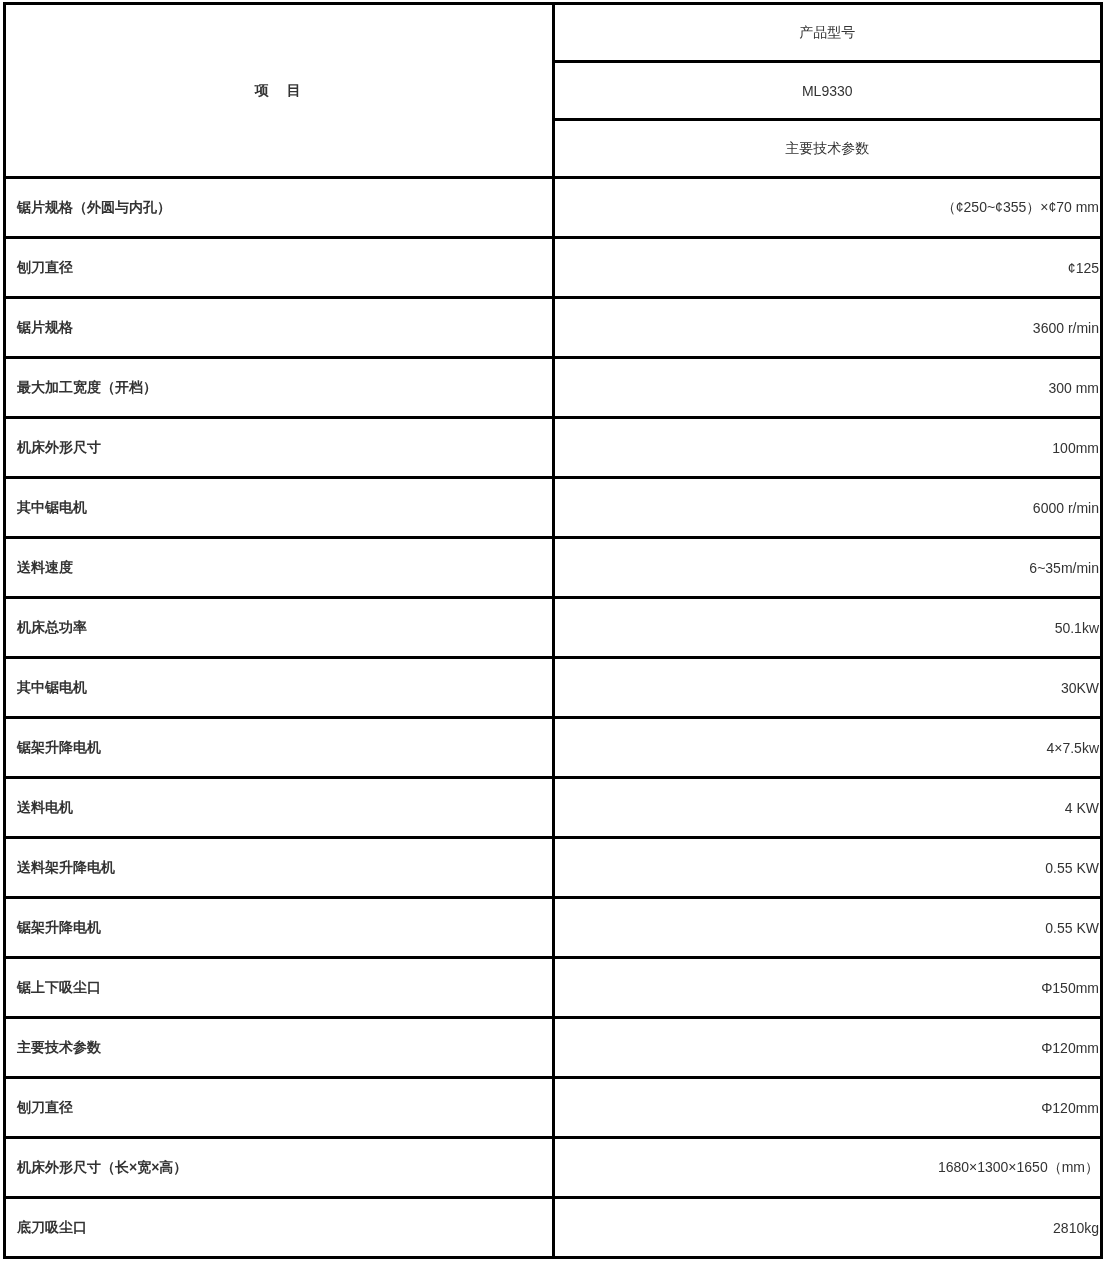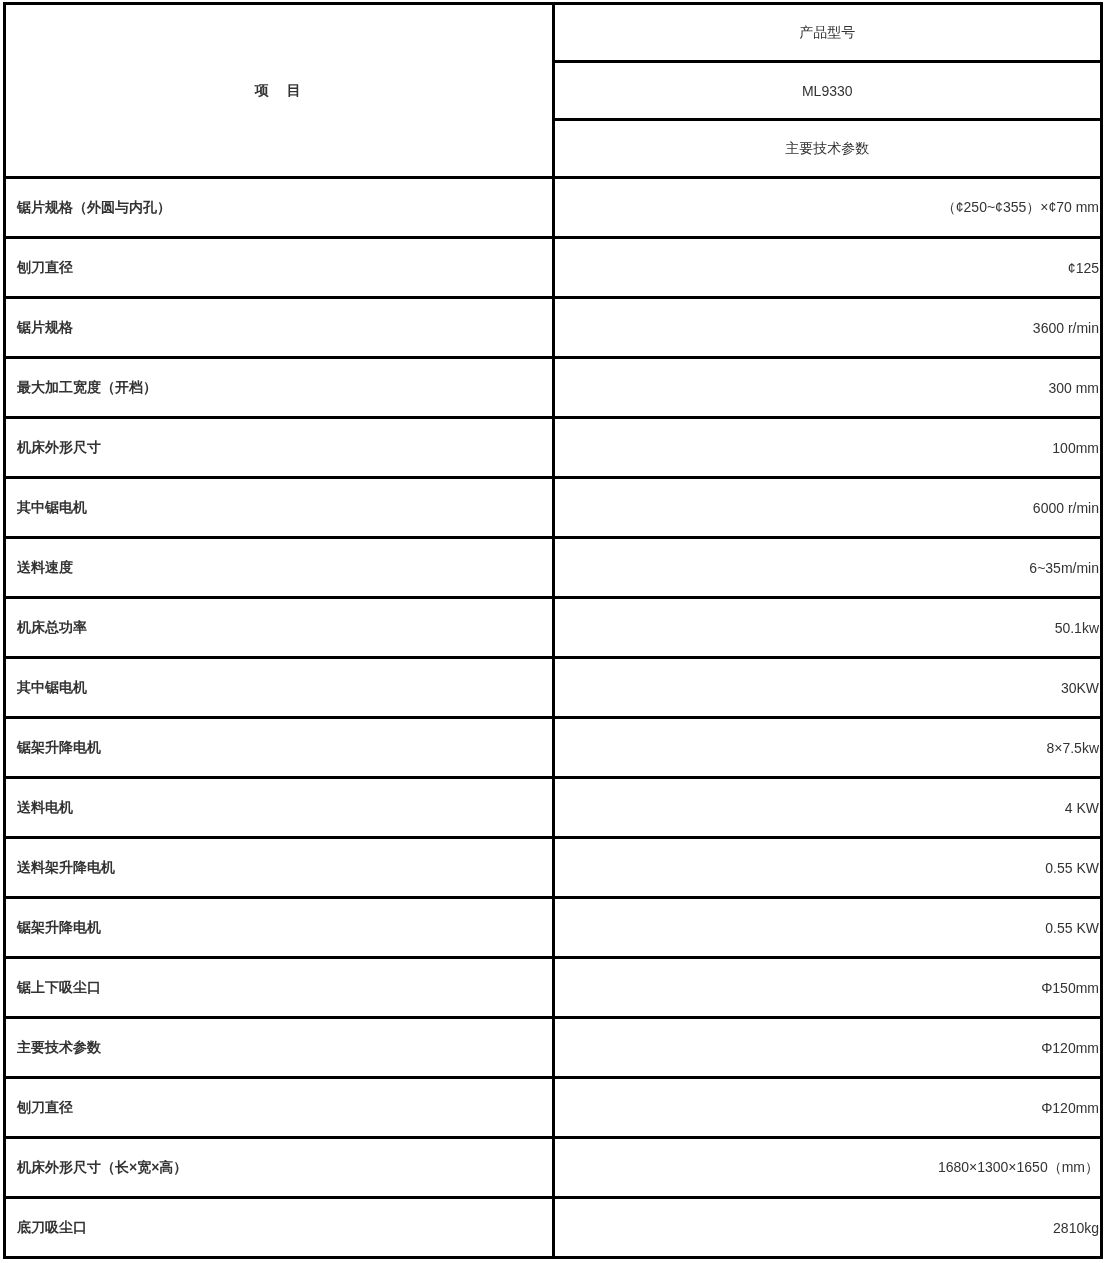--- a/index.html
+++ b/index.html
@@ -105,21 +105,21 @@
       <tr>
         <td class="spec-label">机床总功率</td>
         <td class="spec-value">50.1kw</td>
       </tr>
       <tr>
         <td class="spec-label">其中锯电机</td>
         <td class="spec-value">30KW</td>
       </tr>
       <tr>
         <td class="spec-label">锯架升降电机</td>
-        <td class="spec-value">8×7.5kw</td>
+        <td class="spec-value">4×7.5kw</td>
       </tr>
       <tr>
         <td class="spec-label">送料电机</td>
         <td class="spec-value">4 KW</td>
       </tr>
       <tr>
         <td class="spec-label">送料架升降电机</td>
         <td class="spec-value">0.55 KW</td>
       </tr>
       <tr>

